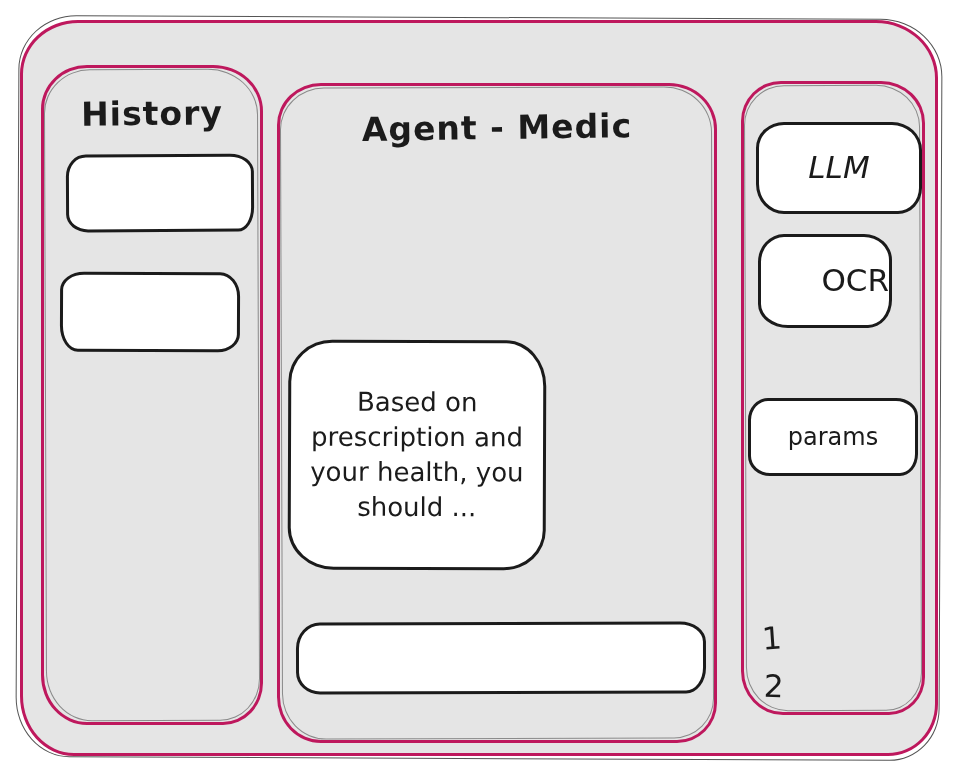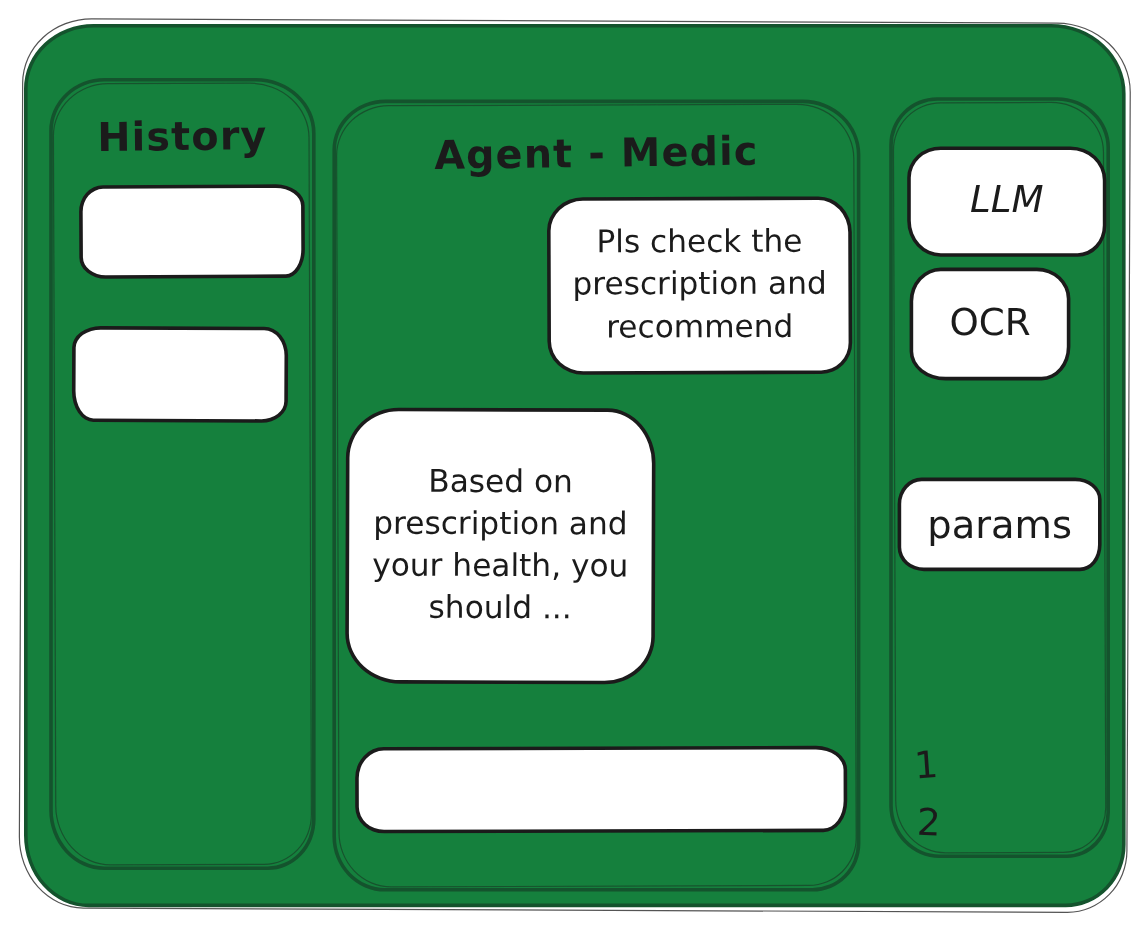--- a/index.html
+++ b/index.html
@@ -12,22 +12,22 @@
   .canvas {
     position: relative;
     width: 957px;
     height: 777px;
     background: #ffffff;
     overflow: hidden;
   }
   
   .sk {
     position: absolute;
-    border: 3px solid #14532d;
-    background: #15803d;
+    border: 3px solid #be185d;
+    background: #e5e5e5;
   }
   .dbl::before {
     content: "";
     position: absolute;
     inset: -6px;
     border: 1.5px solid rgba(27,27,27,0.75);
     border-radius: inherit;
     transform: rotate(0.25deg);
     pointer-events: none;
   }
@@ -139,27 +139,28 @@
     font-weight: 500;
     cursor: pointer;
     line-height: 1.2;
   }
   .tool-llm {
     left: 12px; top: 38px; width: 166px; height: 92px;
     border-radius: 28px 30px 24px 28px / 26px 28px 26px 30px;
     font-style: italic;
   }
   .tool-ocr {
-    left: 14px; top: 139px; width: 134px; height: 94px;
+    left: 14px; top: 150px; width: 134px; height: 94px;
     border-radius: 26px 28px 24px 30px / 28px 26px 28px 24px;
+    justify-content: flex-end;
   }
   .tool-params {
     left: 4px; top: 314px; width: 170px; height: 78px;
     border-radius: 20px 22px 18px 22px / 22px 18px 22px 20px;
-    font-size: 32px;
+    font-size: 24px;
   }
   .tool-doc {
     left: 10px; top: 428px; width: 170px; height: 122px;
     border-radius: 36px 38px 32px 36px / 34px 36px 34px 38px;
     transform: rotate(-0.2deg);
   }
   .doc-num {
     position: absolute;
     font-size: 31px;
     font-weight: 500;
@@ -177,23 +178,20 @@
 
     <div class="sk history-panel dbl-in" style="left:18px; top:42px;">
       <div class="panel-title history-title">History</div>
       <div class="history-item history-item-1"></div>
       <div class="history-item history-item-2"></div>
     </div>
 
     <div class="sk chat-panel dbl-in" style="left:254px; top:60px;">
       <div class="panel-title chat-title">Agent - Medic</div>
 
-      <div class="bubble bubble-user">
-        <span>Pls check the prescription and recommend</span>
-      </div>
 
       <div class="bubble bubble-assistant">
         <span>Based on prescription and your health, you should ...</span>
       </div>
 
       <input class="chat-input" type="text" placeholder="" style="">
     </div>
 
     <div class="sk tools-panel dbl-in" style="left:718px; top:58px;">
       <div class="tool-btn tool-llm">

